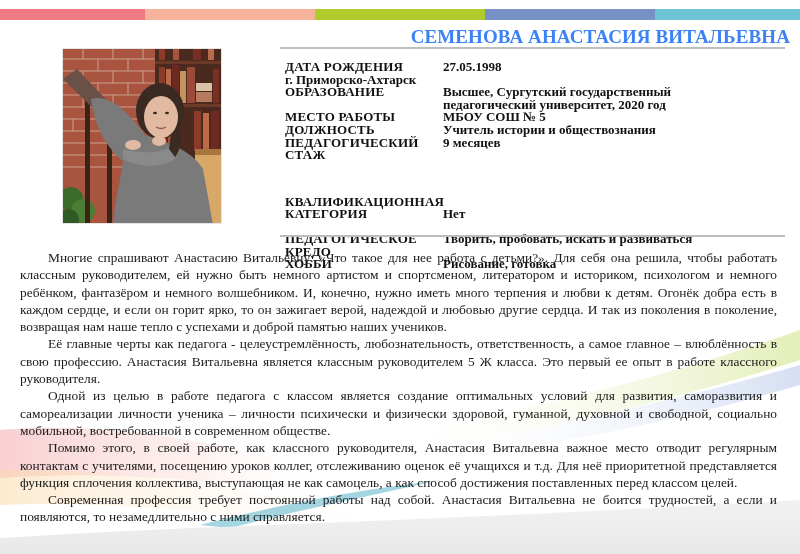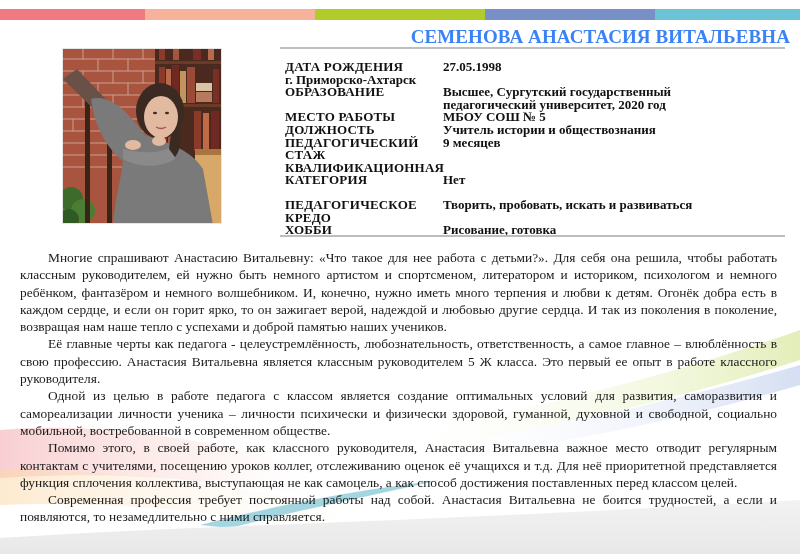--- a/index.html
+++ b/index.html
@@ -182,21 +182,21 @@
     <div class="val">МБОУ СОШ № 5</div>
   </div>
   <div class="row">
     <div class="lbl">ДОЛЖНОСТЬ</div>
     <div class="val">Учитель истории и обществознания</div>
   </div>
   <div class="row">
     <div class="lbl">ПЕДАГОГИЧЕСКИЙ СТАЖ</div>
     <div class="val">9 месяцев</div>
   </div>
-  <div class="row" style="align-items:flex-end;">
+  <div class="row" style="align-items:flex-end;margin-top:34px;">
     <div class="lbl" style="width:130px;margin-right:28px;">КВАЛИФИКАЦИОННАЯ КАТЕГОРИЯ</div>
     <div class="val">Нет</div>
   </div>
   <div style="height:12px;"></div>
   <div class="row">
     <div class="lbl">ПЕДАГОГИЧЕСКОЕ КРЕДО</div>
     <div class="val">Творить, пробовать, искать и развиваться</div>
   </div>
   <div class="row">
     <div class="lbl">ХОББИ</div>

